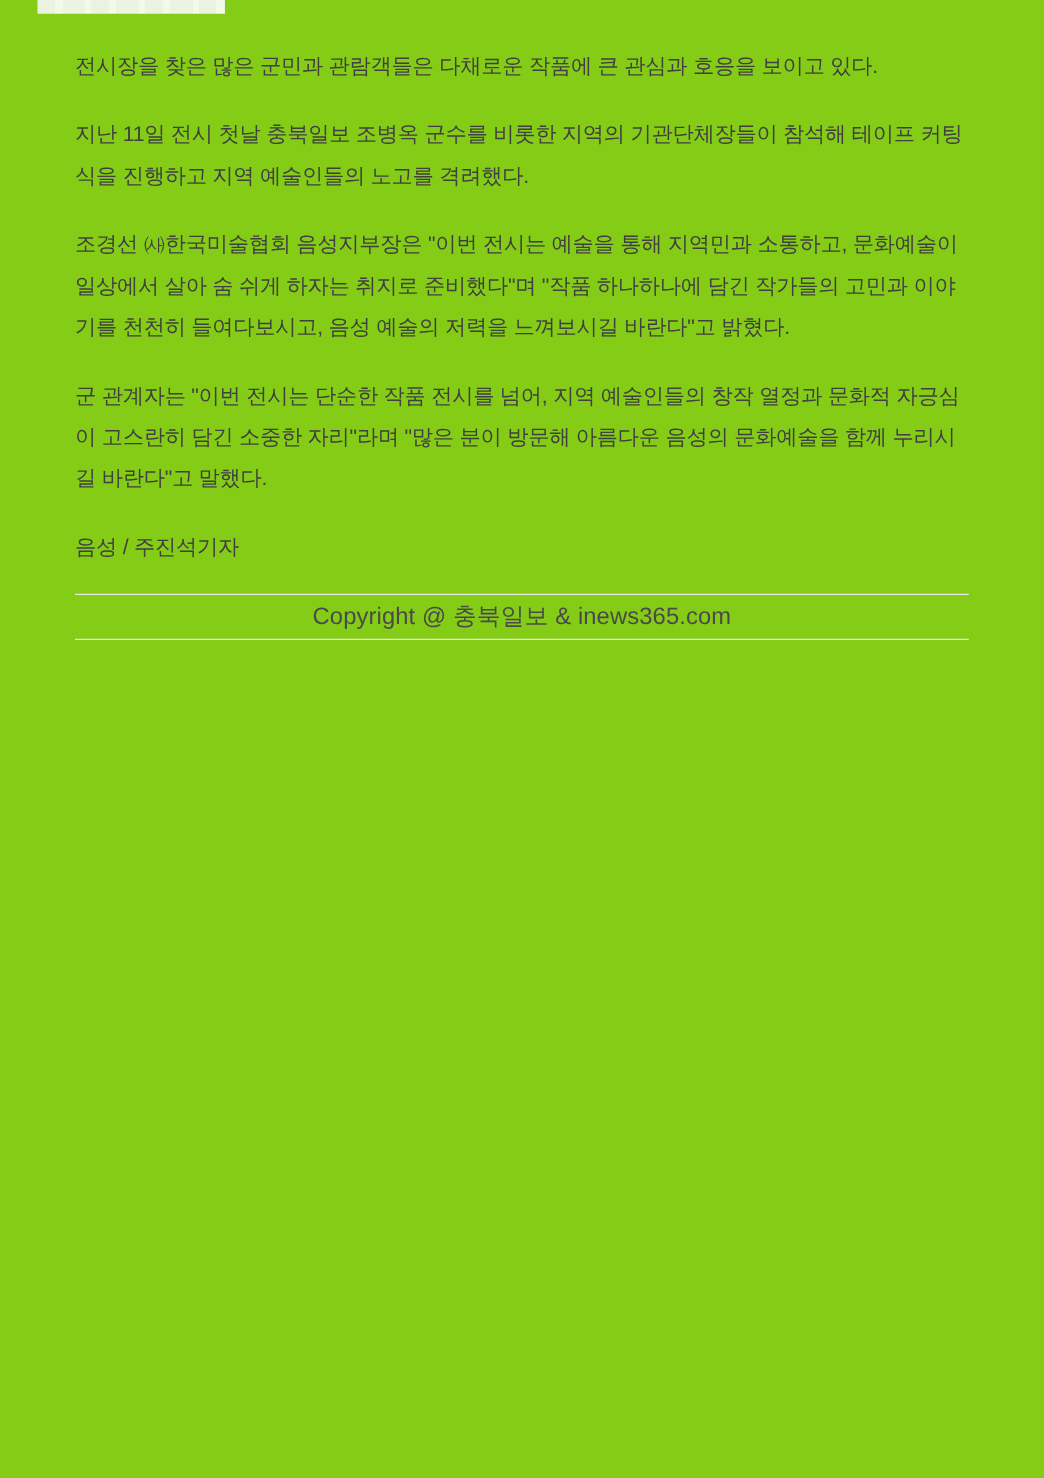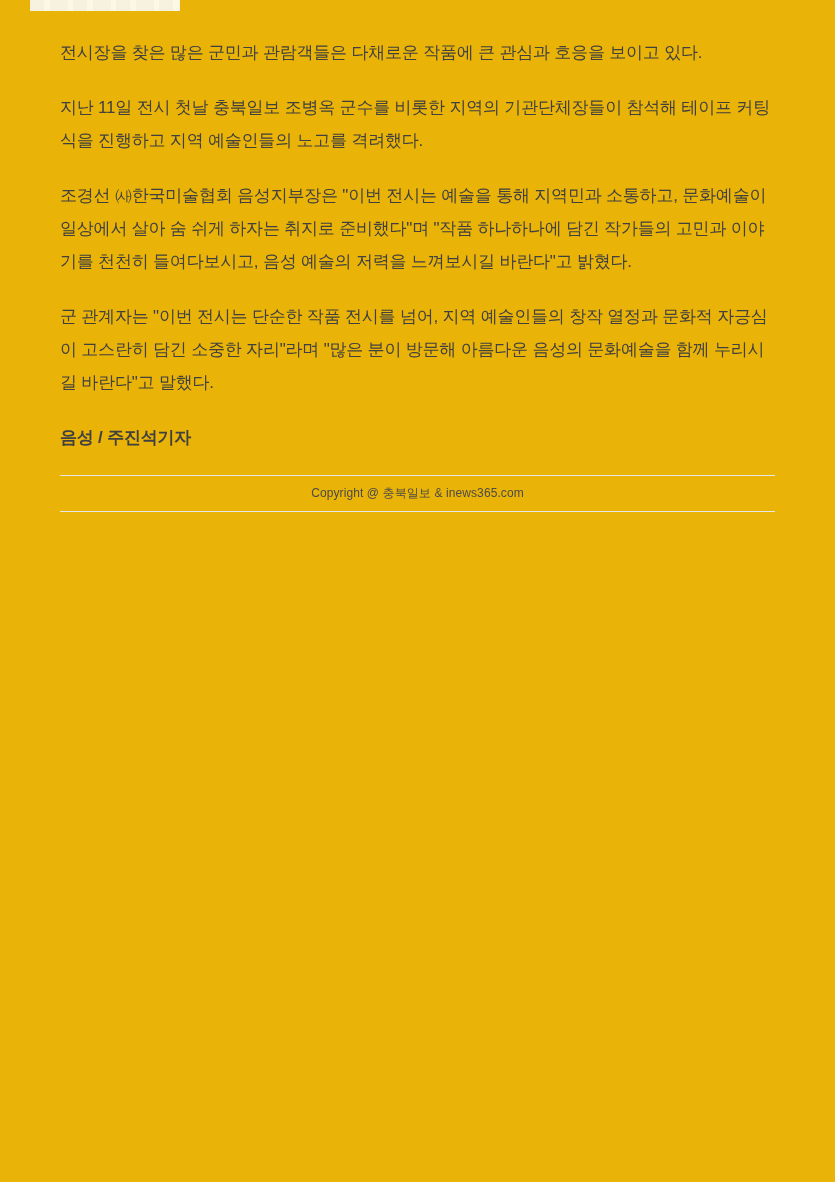--- a/index.html
+++ b/index.html
@@ -11,21 +11,21 @@
   body {
     width: 835px;
     height: 1182px;
     font-family: "Liberation Sans", sans-serif;
     position: relative;
     overflow: hidden;
   }
   .page {
     width: 835px;
     height: 1182px;
-    background: #eab308;
+    background: #84cc16;
     position: relative;
   }
   
   .top-fragment {
     position: absolute;
     top: 0;
     left: 30px;
     width: 150px;
     height: 11px;
     background: repeating-linear-gradient(
@@ -49,37 +49,36 @@
     letter-spacing: -0.2px;
     text-align: left;
     word-break: break-all;
   }
   .content p.byline {
     margin: 3px 0 0 0;
     font-size: 17px;
     line-height: 33px;
     color: #404040;
     letter-spacing: -0.2px;
-    font-weight: bold;
   }
   .footer {
     margin: 21px 60px 0 60px;
     width: 715px;
   }
   .divider {
     width: 100%;
     height: 0;
     border-top: 1px solid #e7e7e7;
   }
   .copyright {
     margin: 0;
     height: 35px;
     line-height: 35px;
     text-align: center;
-    font-size: 12px;
+    font-size: 19px;
     color: #4a4a4a;
     letter-spacing: 0.1px;
   }
 </style>
 </head>
 <body>
 
 <div class="page">
 
   <div class="top-fragment"></div>

